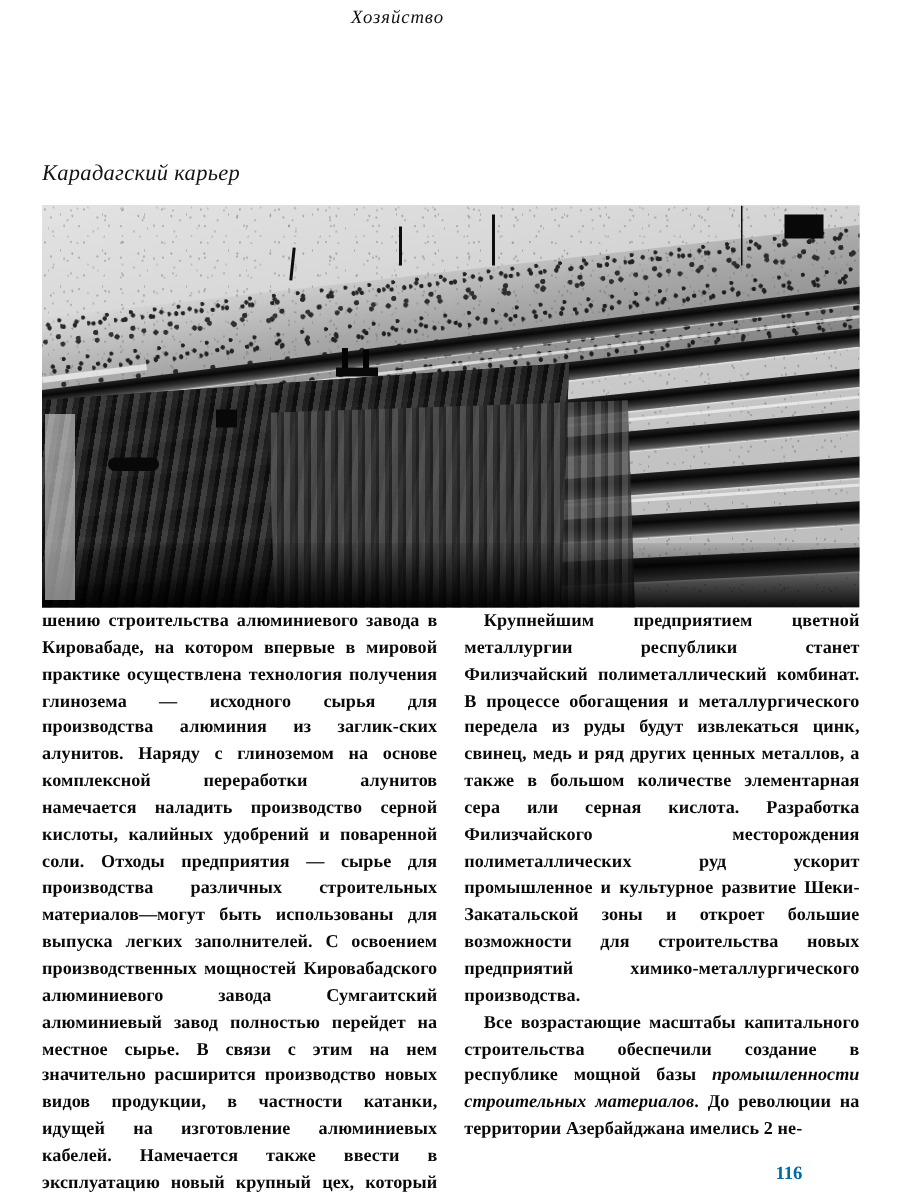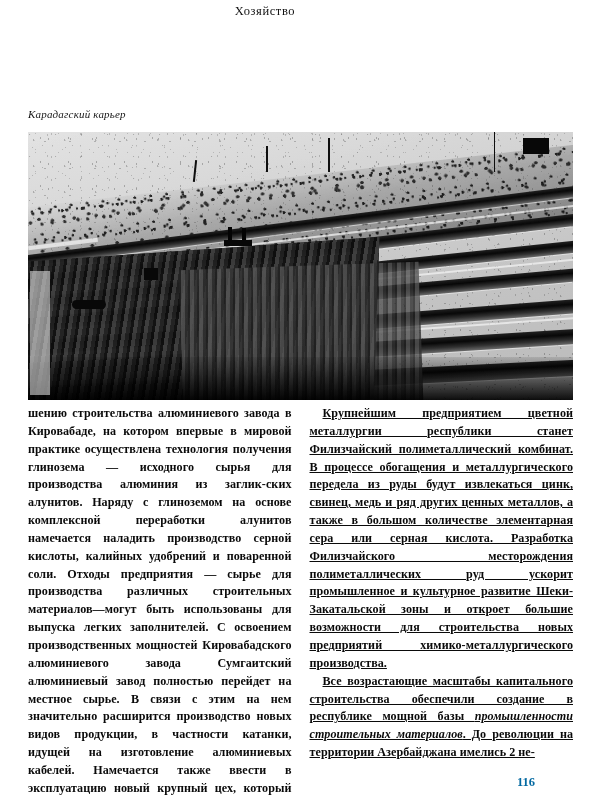--- a/index.html
+++ b/index.html
@@ -25,37 +25,38 @@
   
   .running-head {
     position: absolute;
     top: 4px;
     left: 0;
     width: 600px;
     text-align: center;
     font-size: 12.5px;
     letter-spacing: 0.6px;
     color: #121212;
+    font-style: italic;
   }
   .running-head .rh-text {
     display: inline-block;
     transform: translateX(-35px);
   }
 
   
   .figure {
     position: absolute;
     left: 28px;
     top: 108px;
     width: 545px;
   }
   .fig-caption {
     font-family: "Liberation Serif", serif;
     font-style: italic;
-    font-size: 11px;
+    font-size: 15px;
     letter-spacing: 0.2px;
     color: #141414;
     margin: 0 0 12px 0;
   }
   .photo {
     position: relative;
     width: 545px;
     height: 268px;
     overflow: hidden;
     background: #b9b9b9;
@@ -222,21 +223,20 @@
     letter-spacing: 0.05px;
     color: #0a0a0a;
     font-weight: 600;
   }
   .col p {
     margin: 0;
     text-indent: 0;
   }
   .col p.indent {
     text-indent: 13px;
-    text-decoration: underline;
   }
   .col .ital {
     font-style: italic;
   }
 
   
   .folio {
     position: absolute;
     left: 0;
     top: 775px;

